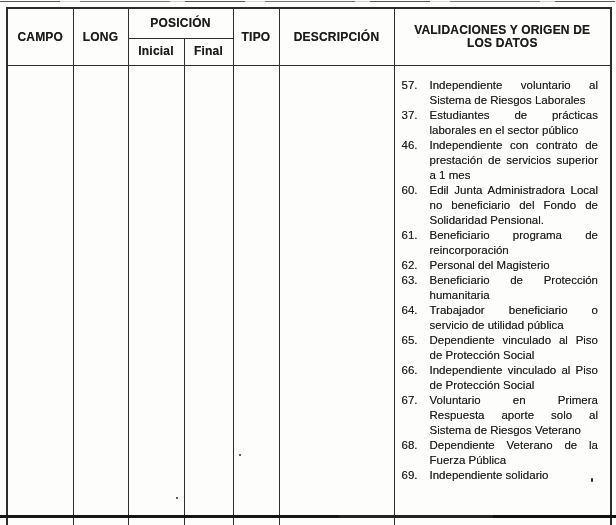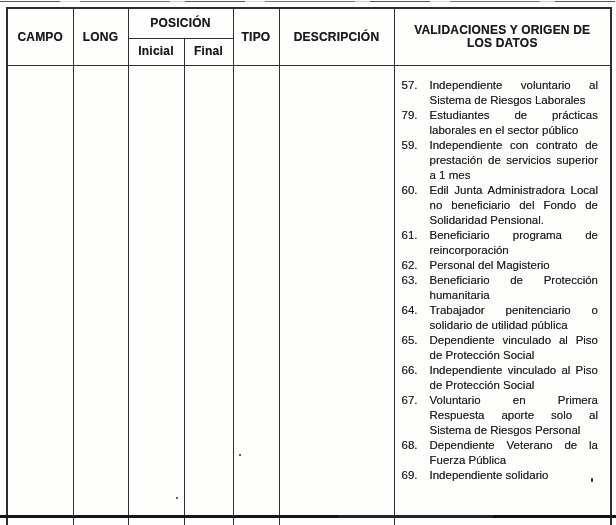--- a/index.html
+++ b/index.html
@@ -110,58 +110,58 @@
         <td></td>
         <td></td>
         <td></td>
         <td>
           <div class="vlist">
               <div class="vitem">
                 <div class="vnum">57.</div>
                 <div class="vtext">Independiente voluntario al Sistema de Riesgos Laborales</div>
               </div>
               <div class="vitem">
-                <div class="vnum">79.</div>
+                <div class="vnum">37.</div>
                 <div class="vtext">Estudiantes de prácticas laborales en el sector público</div>
               </div>
               <div class="vitem">
-                <div class="vnum">59.</div>
+                <div class="vnum">46.</div>
                 <div class="vtext">Independiente con contrato de prestación de servicios superior a 1 mes</div>
               </div>
               <div class="vitem">
                 <div class="vnum">60.</div>
                 <div class="vtext">Edil Junta Administradora Local no beneficiario del Fondo de Solidaridad Pensional.</div>
               </div>
               <div class="vitem">
                 <div class="vnum">61.</div>
                 <div class="vtext">Beneficiario programa de reincorporación</div>
               </div>
               <div class="vitem">
                 <div class="vnum">62.</div>
                 <div class="vtext">Personal del Magisterio</div>
               </div>
               <div class="vitem">
                 <div class="vnum">63.</div>
                 <div class="vtext">Beneficiario de Protección humanitaria</div>
               </div>
               <div class="vitem">
                 <div class="vnum">64.</div>
-                <div class="vtext">Trabajador penitenciario o solidario de utilidad pública</div>
+                <div class="vtext">Trabajador beneficiario o servicio de utilidad pública</div>
               </div>
               <div class="vitem">
                 <div class="vnum">65.</div>
                 <div class="vtext">Dependiente vinculado al Piso de Protección Social</div>
               </div>
               <div class="vitem">
                 <div class="vnum">66.</div>
                 <div class="vtext">Independiente vinculado al Piso de Protección Social</div>
               </div>
               <div class="vitem">
                 <div class="vnum">67.</div>
-                <div class="vtext">Voluntario en Primera Respuesta aporte solo al Sistema de Riesgos Personal</div>
+                <div class="vtext">Voluntario en Primera Respuesta aporte solo al Sistema de Riesgos Veterano</div>
               </div>
               <div class="vitem">
                 <div class="vnum">68.</div>
                 <div class="vtext">Dependiente Veterano de la Fuerza Pública</div>
               </div>
               <div class="vitem">
                 <div class="vnum">69.</div>
                 <div class="vtext">Independiente solidario</div>
               </div>
             </div>

